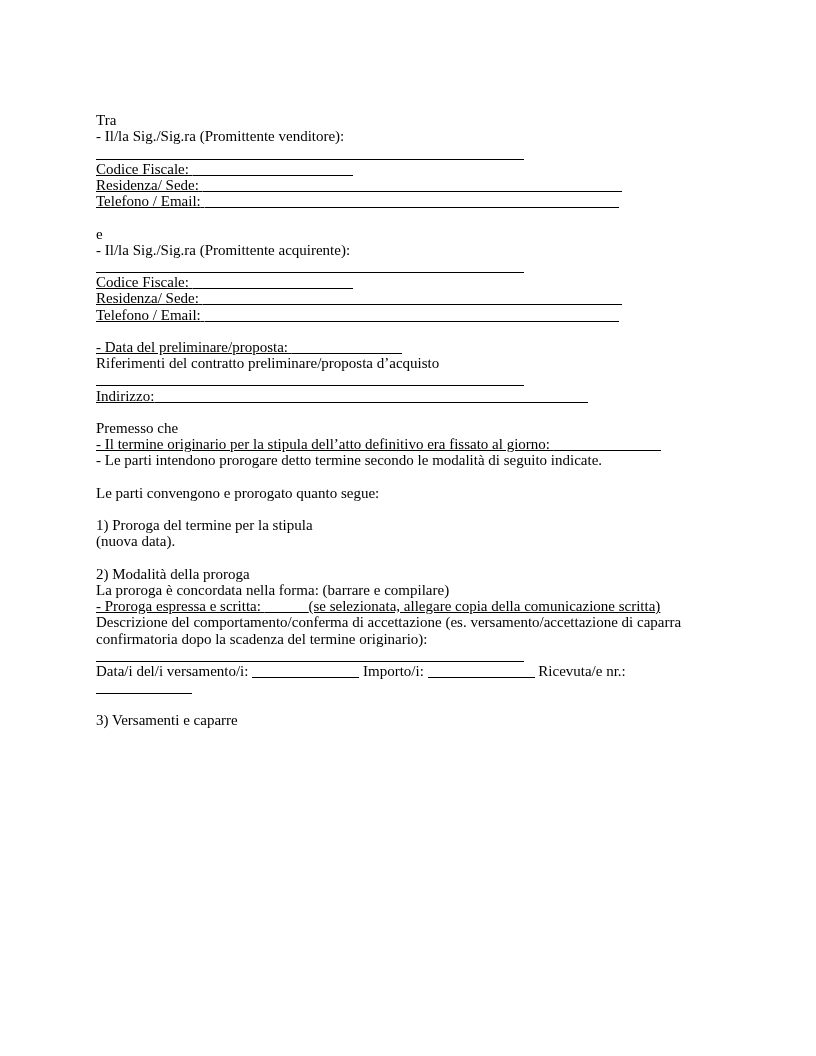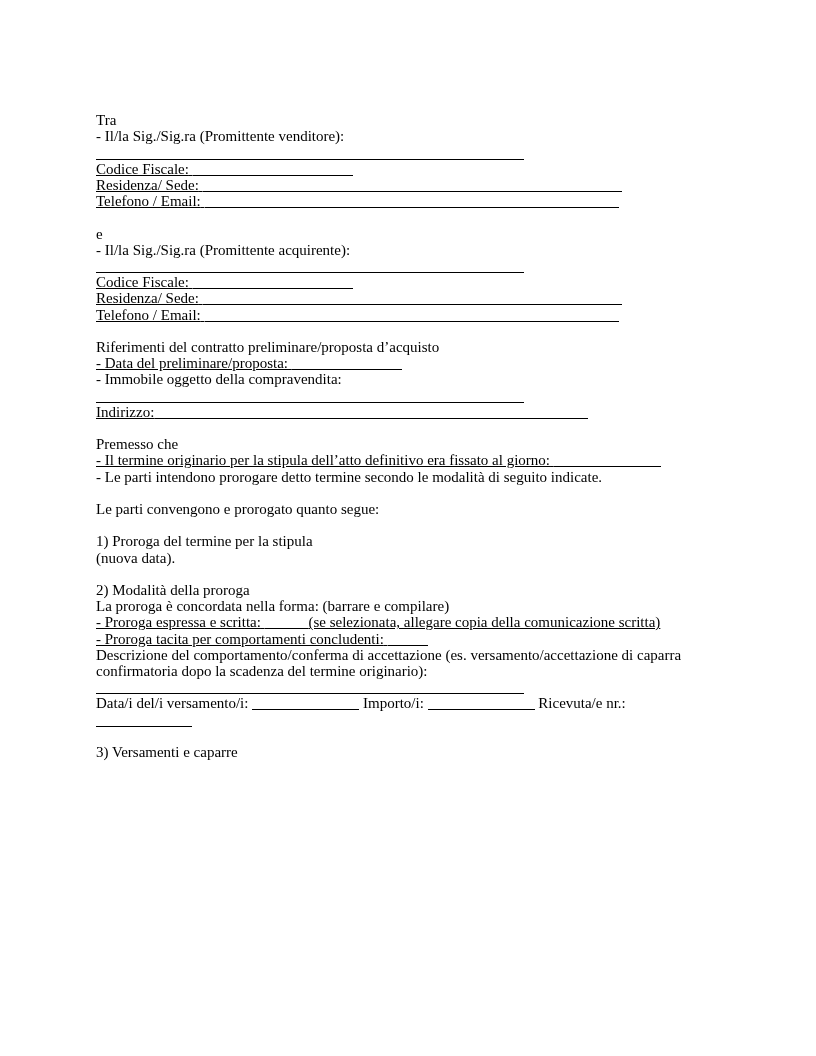--- a/index.html
+++ b/index.html
@@ -75,23 +75,22 @@
 
     <p class="para">e</p>
     <p class="para">- Il/la Sig./Sig.ra (Promittente acquirente):</p>
     <p class="para"><span class="rule" style="width:428px"></span></p>
     <p class="para nowrap"><span>Codice Fiscale:</span> <span class="rule" style="width:160px"></span></p>
     <p class="para nowrap"><span>Residenza/ Sede:</span> <span class="rule" style="width:419px"></span></p>
     <p class="para nowrap"><span>Telefono / Email:</span> <span class="rule" style="width:414px"></span></p>
 
     <div class="blank-line">&nbsp;</div>
 
+    <p class="para nowrap"><span>- Data del preliminare/proposta:</span> <span class="rule" style="width:110px"></span></p>
     <p class="para">Riferimenti del contratto preliminare/proposta d’acquisto</p>
-    <p class="para nowrap"><span>- Data del preliminare/proposta:</span> <span class="rule" style="width:110px"></span></p>
-    <p class="para">- Immobile oggetto della compravendita:</p>
     <p class="para"><span class="rule" style="width:428px"></span></p>
     <p class="para nowrap"><span>Indirizzo:</span> <span class="rule" style="width:430px"></span></p>
 
     <div class="blank-line">&nbsp;</div>
 
     <p class="para">Premesso che</p>
     <p class="para nowrap"><span>- Il termine originario per la stipula dell’atto definitivo era fissato al giorno:</span> <span class="rule" style="width:107px"></span></p>
     <p class="para">- Le parti intendono prorogare detto termine secondo le modalità di seguito indicate.</p>
 
     <div class="blank-line">&nbsp;</div>
@@ -101,21 +100,20 @@
     <div class="blank-line">&nbsp;</div>
 
     <p class="para">1) Proroga del termine per la stipula</p>
     <p class="para">(nuova data).</p>
 
     <div class="blank-line">&nbsp;</div>
 
     <p class="para">2) Modalità della proroga</p>
     <p class="para">La proroga è concordata nella forma: (barrare e compilare)</p>
     <p class="para nowrap"><span>- Proroga espressa e scritta:</span> <span class="rule" style="width:40px"></span> <span>(se selezionata, allegare copia della comunicazione scritta)</span></p>
-    <p class="para nowrap"><span>- Proroga tacita per comportamenti concludenti:</span> <span class="rule" style="width:40px"></span></p>
     <p class="para">Descrizione del comportamento/conferma di accettazione (es. versamento/accettazione di caparra confirmatoria dopo la scadenza del termine originario):</p>
     <p class="para"><span class="rule" style="width:428px"></span></p>
     <p class="para"><span>Data/i del/i versamento/i:</span> <span class="rule" style="width:107px"></span> <span>Importo/i:</span> <span class="rule" style="width:107px"></span> <span>Ricevuta/e nr.:</span> <span class="rule" style="width:96px"></span></p>
 
     <div class="blank-line">&nbsp;</div>
 
     <p class="para">3) Versamenti e caparre</p>
 
   </div>
 </div>

